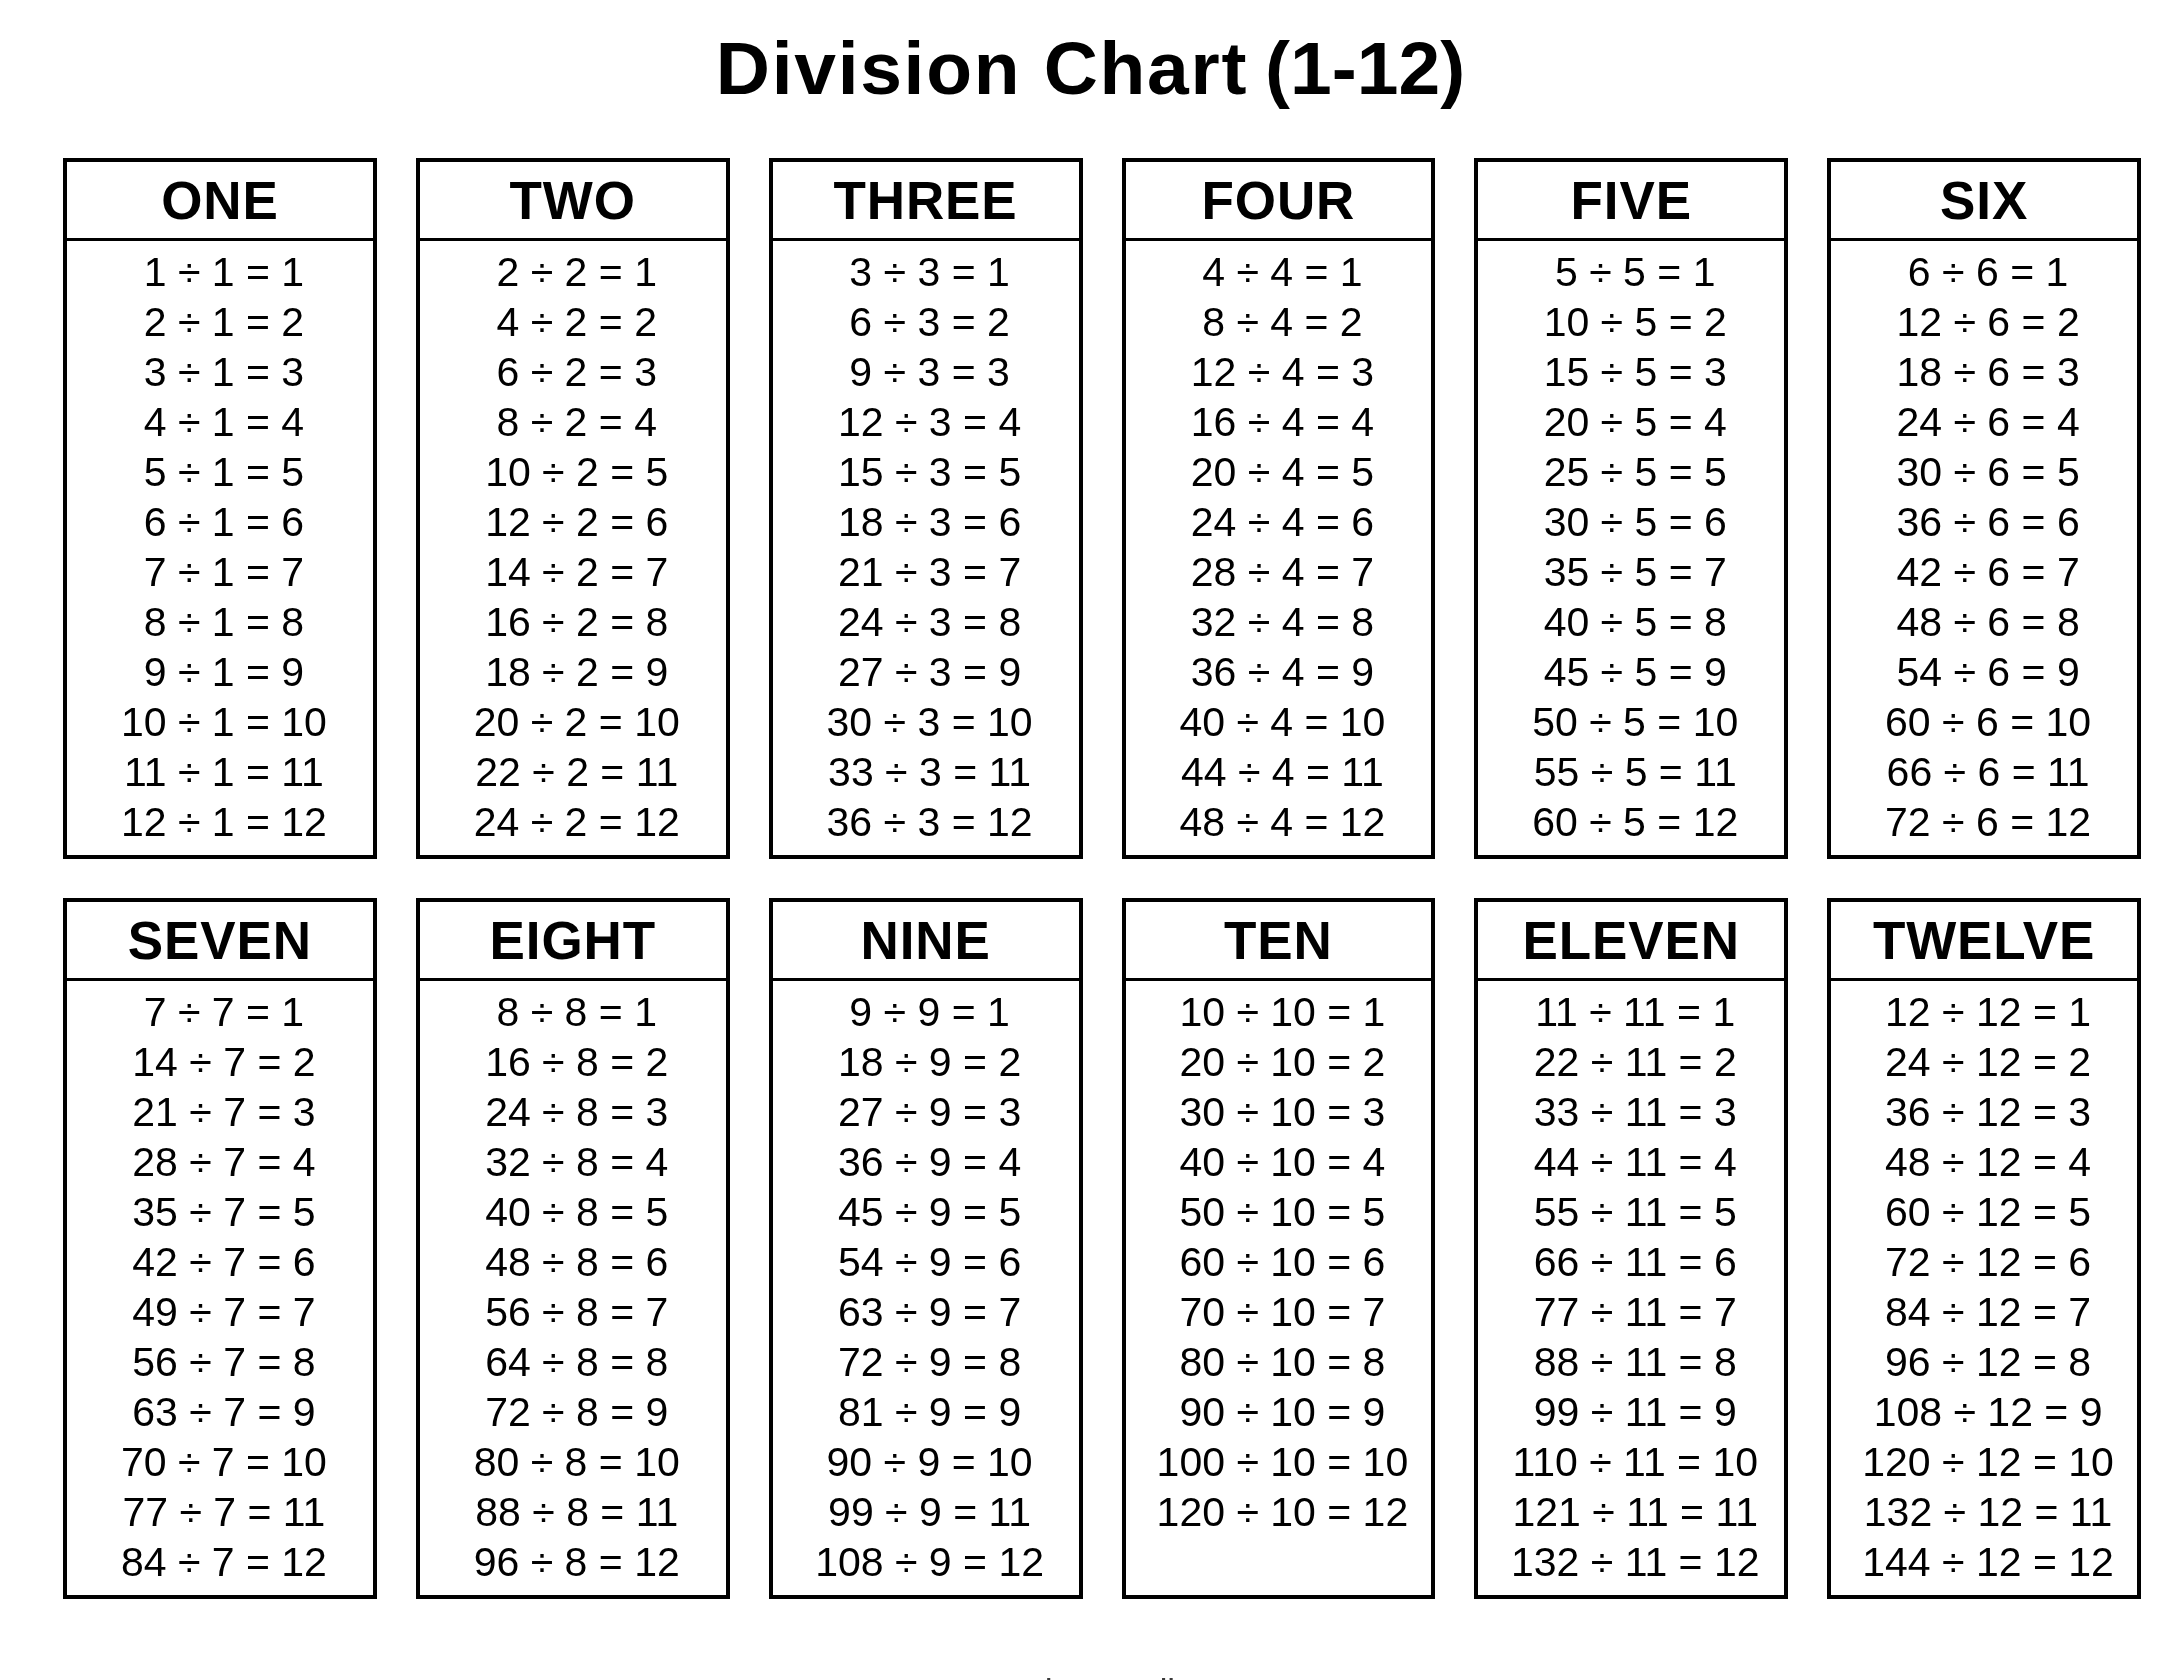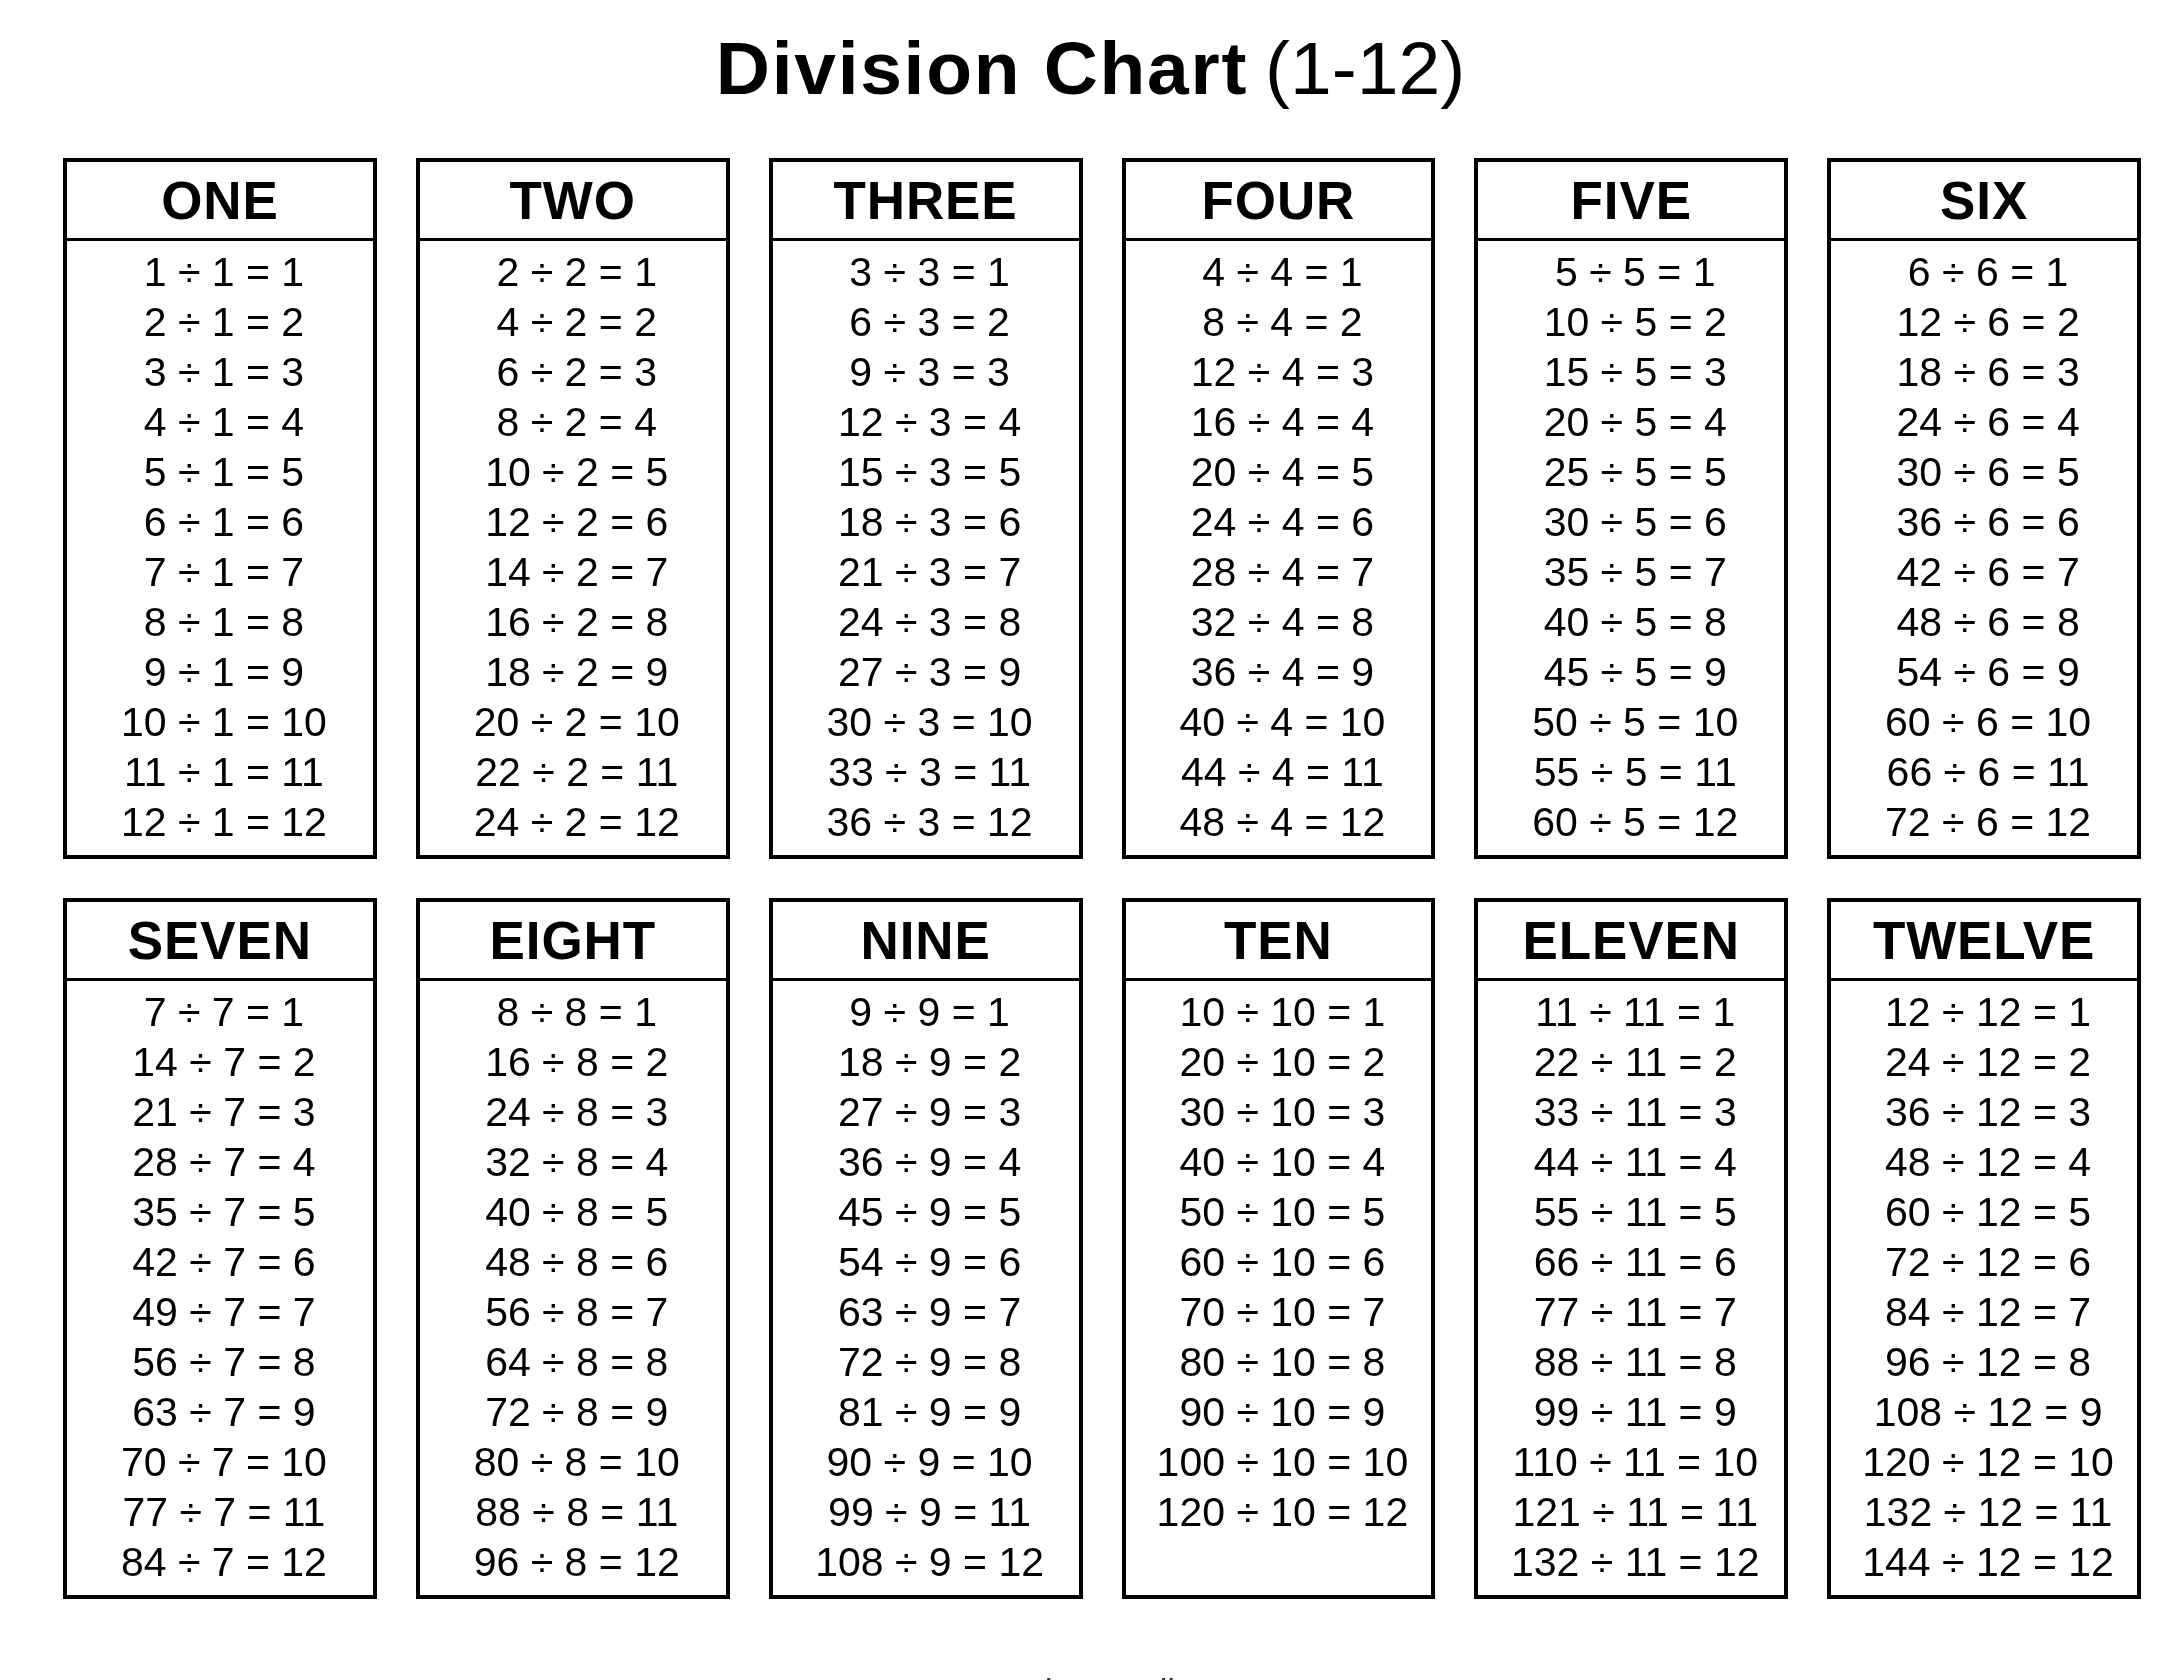--- a/index.html
+++ b/index.html
@@ -12,21 +12,21 @@
   }
   .title {
     position: absolute;
     top: 31px; left: 0; width: 2181px;
     text-align: center;
     font-size: 75px;
     line-height: 1;
     white-space: nowrap;
   }
   .title .t-main { font-weight: 700; letter-spacing: 1.7px; }
-  .title .t-range { font-weight: 400; margin-left: 17px; }
+  .title .t-range { font-weight: 700; margin-left: 17px; }
   .grid {
     position: absolute;
     left: 63px; top: 158px;
     width: 2078px;
     display: grid;
     grid-template-columns: repeat(6, 1fr);
     column-gap: 39px;
     row-gap: 60px;
     gap: 39px;
   }

